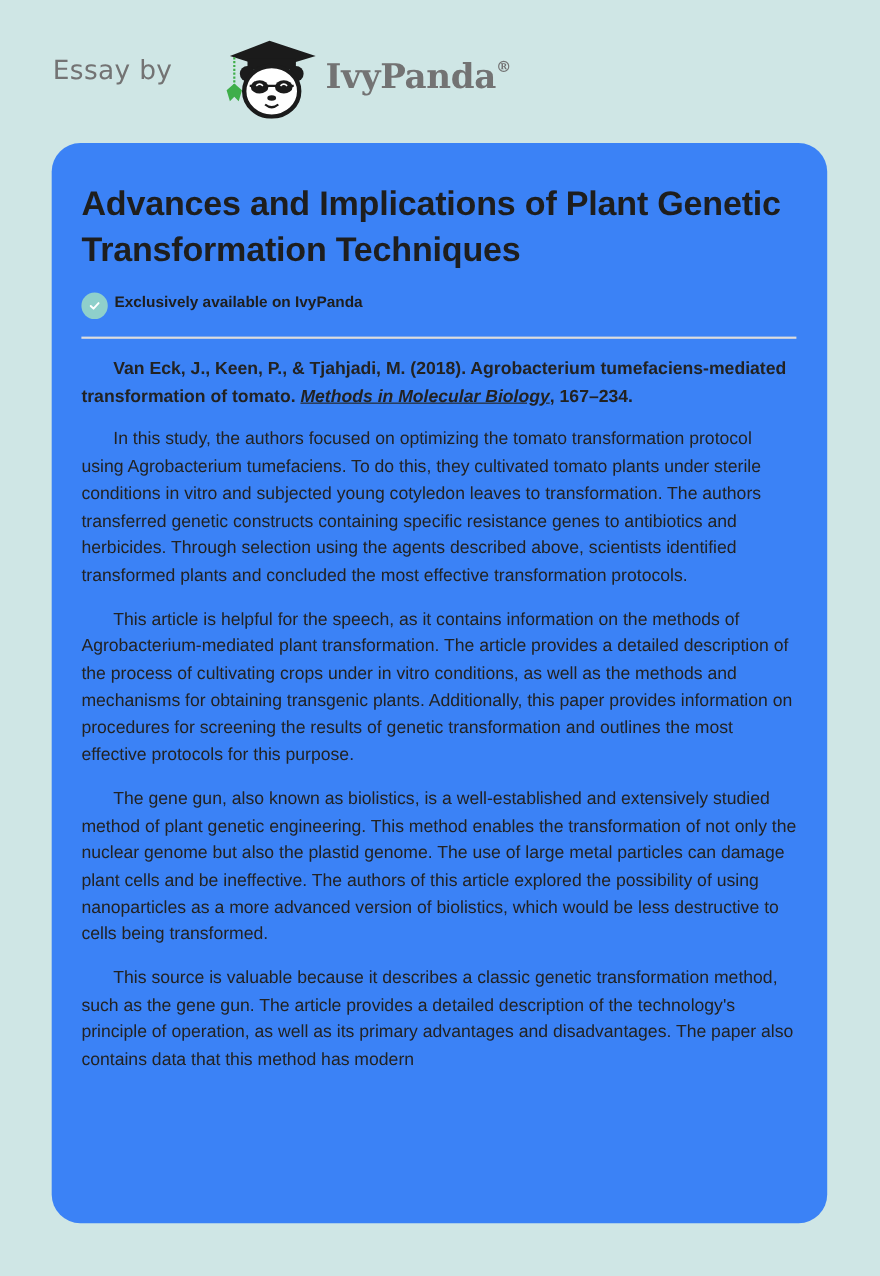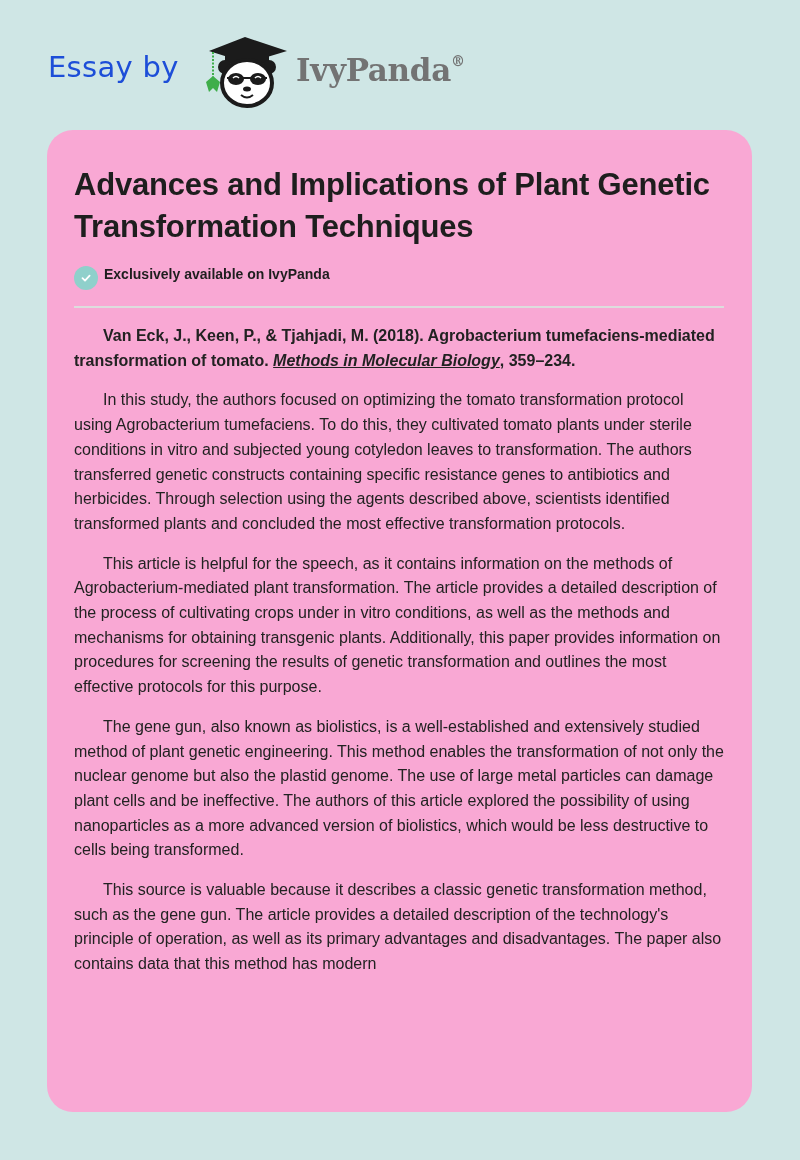--- a/index.html
+++ b/index.html
@@ -10,32 +10,32 @@
     color: #222;
     position: relative;
     overflow: hidden;
   }
   .header {
     position: absolute; left: 0; top: 0; width: 800px; height: 130px;
   }
   .essay-by {
     position: absolute; left: 48px; top: 50px;
     font-family: "DejaVu Sans", sans-serif;
-    font-size: 29px; color: #1d4ed8; letter-spacing: 0.3px;
+    font-size: 24px; color: #737373; letter-spacing: 0.3px;
   }
   .logo-icon { position: absolute; left: 203px; top: 36px; width: 88px; height: 72px; }
   .brand {
     position: absolute; left: 296px; top: 52px;
     font-family: "DejaVu Serif", serif; font-weight: bold;
     font-size: 31px; color: #737373; letter-spacing: -0.3px;
   }
   .brand sup { font-size: 14px; position: relative; top: -4px; }
   .card {
     position: absolute; left: 47px; top: 130px; width: 705px; height: 982px;
-    background: #f9a8d4; border-radius: 26px;
+    background: #3b82f6; border-radius: 26px;
     padding: 34px 28px 0 27px;
     overflow: hidden;
   }
   .title {
     font-size: 31px; font-weight: bold; line-height: 42px;
     color: #1e1e1e; letter-spacing: -0.2px;
   }
   .badge-row {
     display: flex; align-items: flex-start; margin-top: 18px; height: 24px;
   }
@@ -90,19 +90,19 @@
     <span class="check-circle">
       <svg width="12" height="12" viewBox="0 0 12 12">
           <path d="M2.5,6.2 L5,8.6 L9.6,3.6" stroke="#fff" stroke-width="1.8" fill="none" stroke-linecap="round" stroke-linejoin="round"></path>
         </svg>
     </span>
     <span class="badge-text">Exclusively available on IvyPanda</span>
   </div>
 
   <div class="divider"></div>
 
-  <p class="para ref"><span>Van Eck, J., Keen, P., &amp; Tjahjadi, M. (2018). Agrobacterium tumefaciens-mediated transformation of tomato. </span><i>Methods in Molecular Biology</i><span>, 359–234.</span></p>
+  <p class="para ref"><span>Van Eck, J., Keen, P., &amp; Tjahjadi, M. (2018). Agrobacterium tumefaciens-mediated transformation of tomato. </span><i>Methods in Molecular Biology</i><span>, 167–234.</span></p>
   <p class="para">In this study, the authors focused on optimizing the tomato transformation protocol using Agrobacterium tumefaciens. To do this, they cultivated tomato plants under sterile conditions in vitro and subjected young cotyledon leaves to transformation. The authors transferred genetic constructs containing specific resistance genes to antibiotics and herbicides. Through selection using the agents described above, scientists identified transformed plants and concluded the most effective transformation protocols.</p>
   <p class="para">This article is helpful for the speech, as it contains information on the methods of Agrobacterium-mediated plant transformation. The article provides a detailed description of the process of cultivating crops under in vitro conditions, as well as the methods and mechanisms for obtaining transgenic plants. Additionally, this paper provides information on procedures for screening the results of genetic transformation and outlines the most effective protocols for this purpose.</p>
 
   <p class="para">The gene gun, also known as biolistics, is a well-established and extensively studied method of plant genetic engineering. This method enables the transformation of not only the nuclear genome but also the plastid genome. The use of large metal particles can damage plant cells and be ineffective. The authors of this article explored the possibility of using nanoparticles as a more advanced version of biolistics, which would be less destructive to cells being transformed.</p>
   <p class="para">This source is valuable because it describes a classic genetic transformation method, such as the gene gun. The article provides a detailed description of the technology's principle of operation, as well as its primary advantages and disadvantages. The paper also contains data that this method has modern</p>
 </main>
 
 </body></html>

